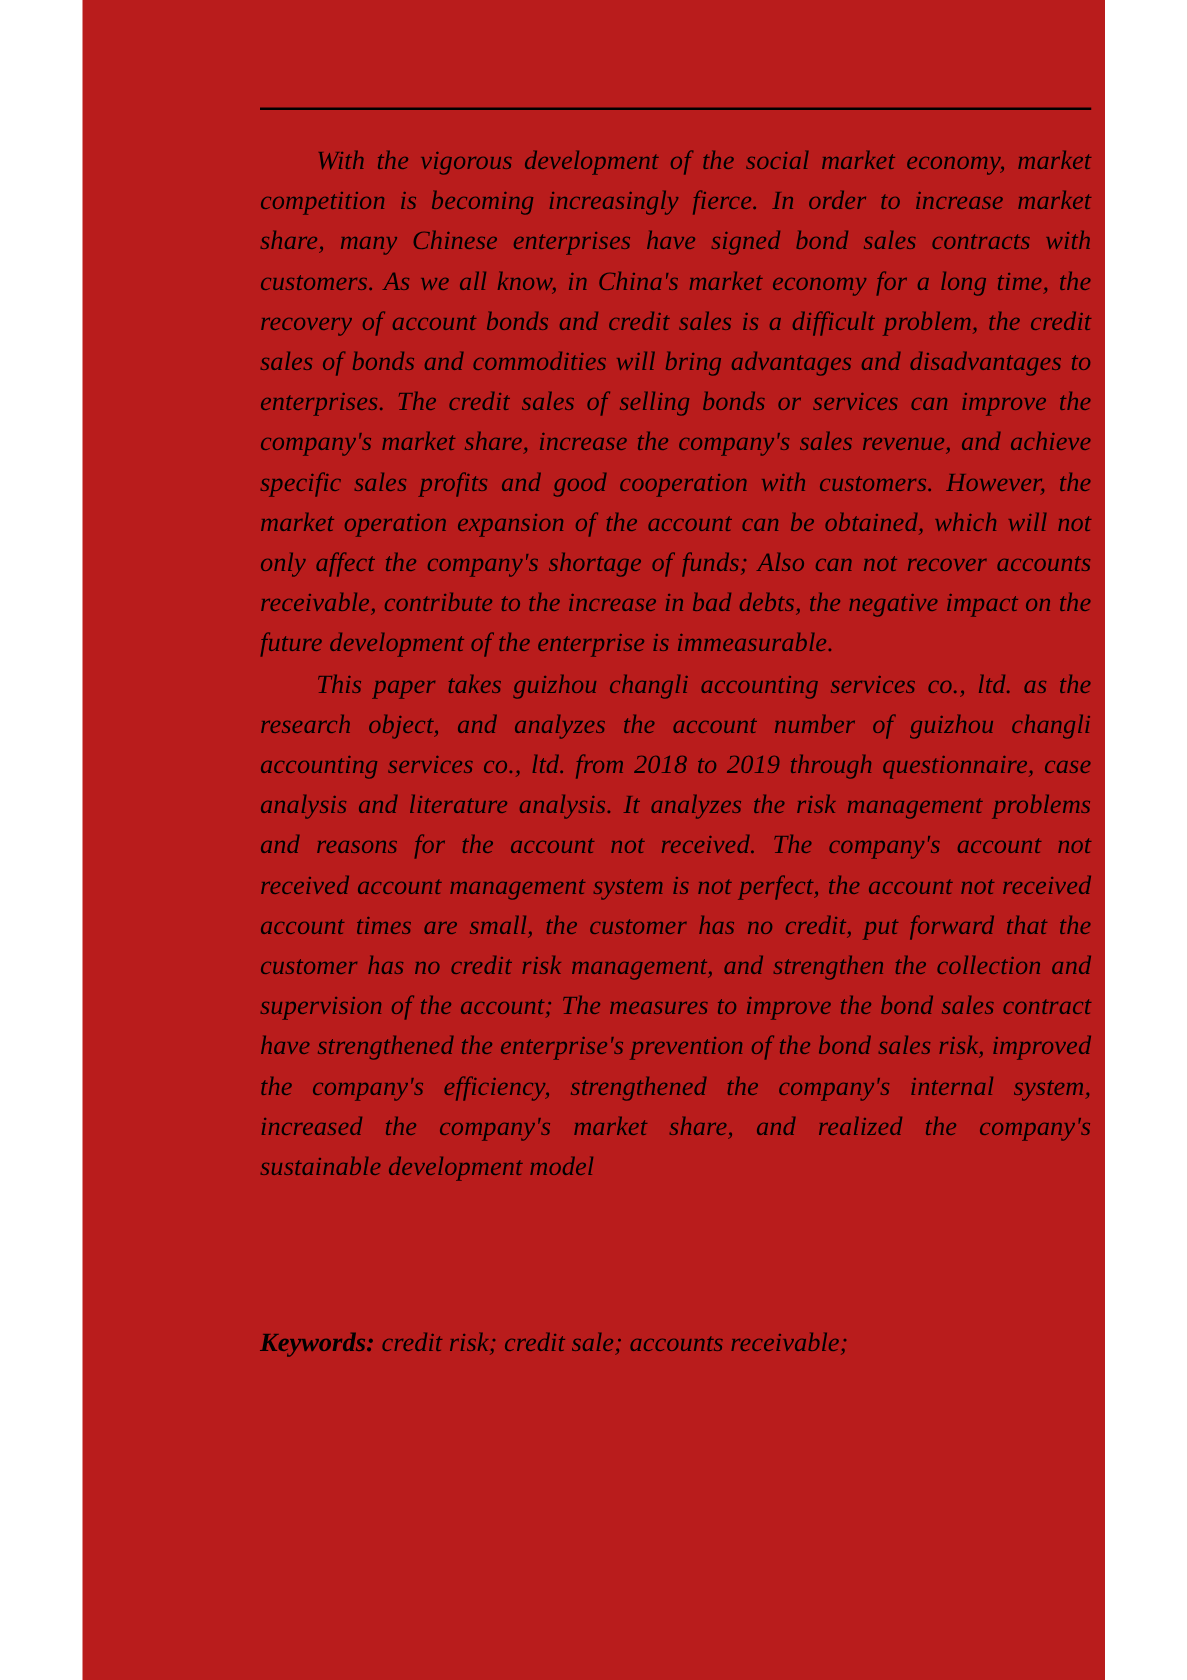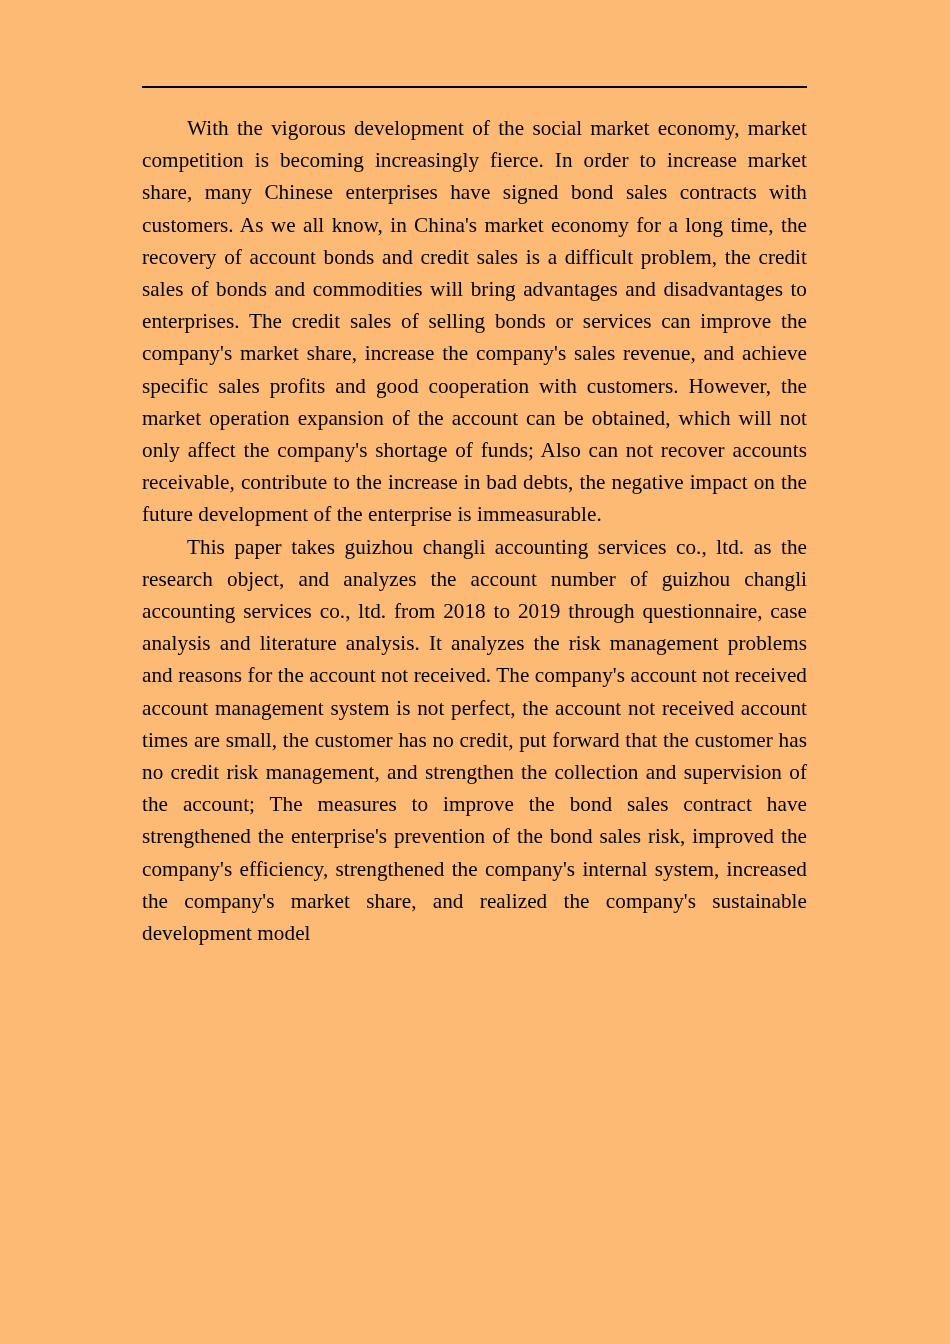--- a/index.html
+++ b/index.html
@@ -7,25 +7,26 @@
     margin: 0;
     padding: 0;
     background: #ffffff;
   }
   body {
     font-family: "Liberation Serif", "DejaVu Serif", serif;
     color: #000000;
   }
   .page {
     position: relative;
-    width: 950px;
+    width: 818px;
     height: 1344px;
     margin: 0 auto;
-    background: #fdba74;
+    background: #b91c1c;
     overflow: hidden;
+    font-style: italic;
   }
   .header-rule {
     position: absolute;
     left: 142px;
     top: 86px;
     width: 665px;
     height: 0;
     border-top: 2px solid #000000;
   }
   .body-block {
@@ -68,14 +69,17 @@
 
 <div class="page">
 
   <div class="header-rule"></div>
 
   <div class="body-block">
     <p class="para">With the vigorous development of the social market economy, market competition is becoming increasingly fierce. In order to increase market share, many Chinese enterprises have signed bond sales contracts with customers. As we all know, in China's market economy for a long time, the recovery of account bonds and credit sales is a difficult problem, the credit sales of bonds and commodities will bring advantages and disadvantages to enterprises. The credit sales of selling bonds or services can improve the company's market share, increase the company's sales revenue, and achieve specific sales profits and good cooperation with customers. However, the market operation expansion of the account can be obtained, which will not only affect the company's shortage of funds; Also can not recover accounts receivable, contribute to the increase in bad debts, the negative impact on the future development of the enterprise is immeasurable.</p>
     <p class="para">This paper takes guizhou changli accounting services co., ltd. as the research object, and analyzes the account number of guizhou changli accounting services co., ltd. from 2018 to 2019 through questionnaire, case analysis and literature analysis. It analyzes the risk management problems and reasons for the account not received. The company's account not received account management system is not perfect, the account not received account times are small, the customer has no credit, put forward that the customer has no credit risk management, and strengthen the collection and supervision of the account; The measures to improve the bond sales contract have strengthened the enterprise's prevention of the bond sales risk, improved the company's efficiency, strengthened the company's internal system, increased the company's market share, and realized the company's sustainable development model</p>
   </div>
 
+  <div class="keywords-line">
+    <span class="kw-label">Keywords:</span><span class="kw-values"> credit risk; credit sale; accounts receivable;</span>
+  </div>
 
 </div>
 
 </body></html>

